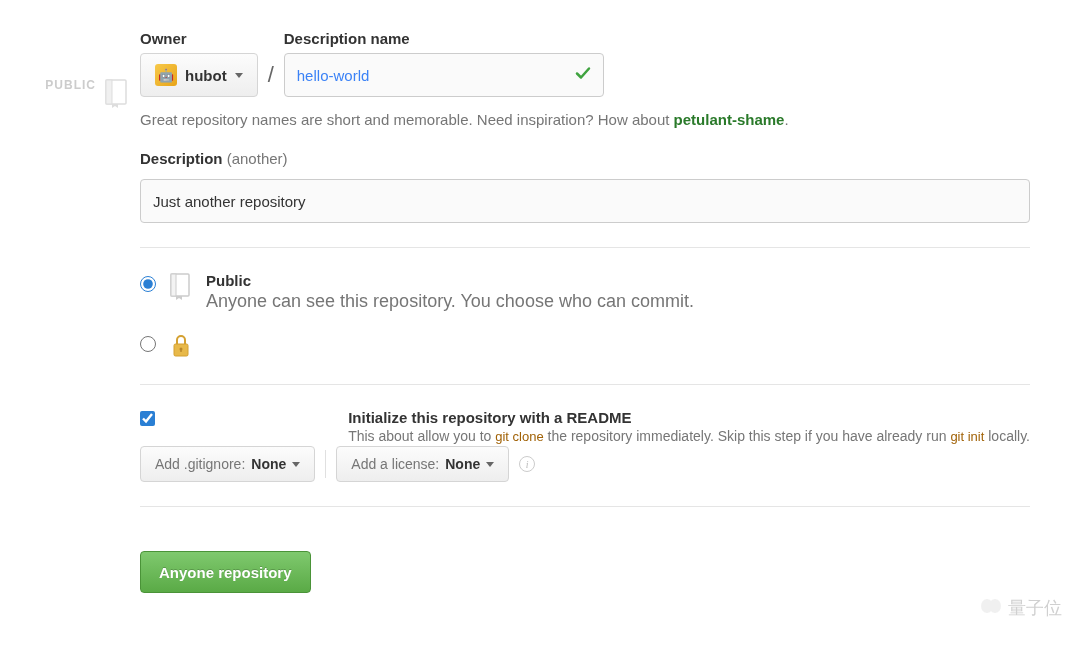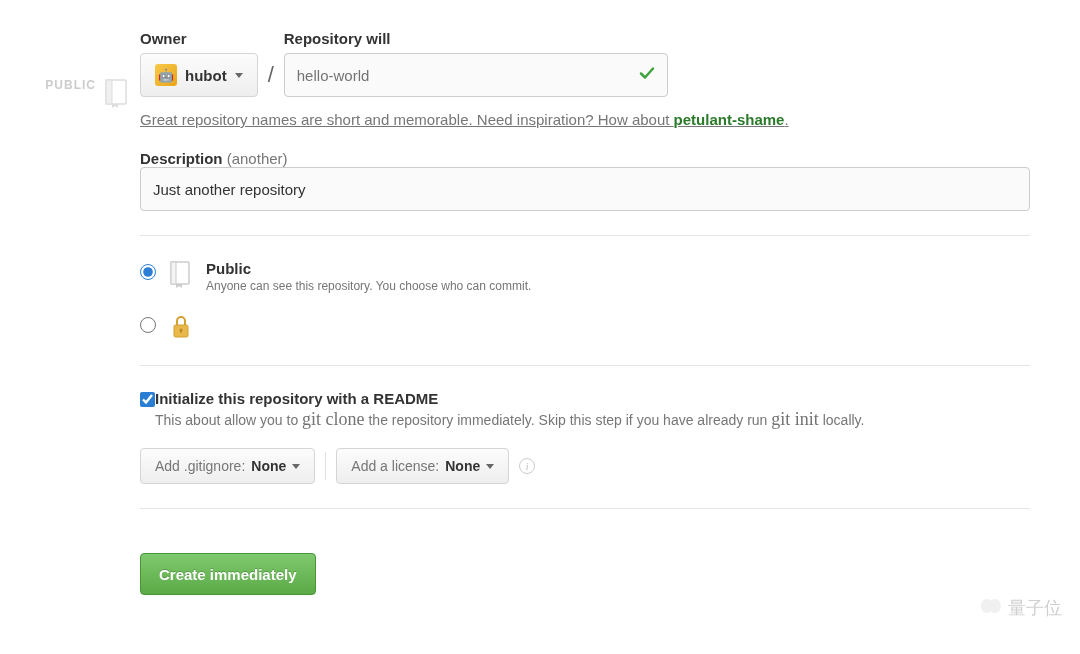--- a/index.html
+++ b/index.html
@@ -9,38 +9,38 @@
   .main-col { flex: 1; padding-left: 10px; padding-right: 30px; }
   .row1 { display: flex; align-items: flex-start; gap: 10px; }
   .field-group { display: flex; flex-direction: column; gap: 6px; }
   .label { font-weight: 600; font-size: 15px; color: #333; }
   .label .optional { font-weight: 400; color: #767676; }
   .owner-select { display: inline-flex; align-items: center; gap: 8px; height: 44px; padding: 0 14px; background: linear-gradient(#fcfcfc,#eee); border: 1px solid #d5d5d5; border-radius: 4px; cursor: pointer; font-size: 15px; font-weight: 600; color: #333; }
   .avatar { width: 22px; height: 22px; border-radius: 3px; background: linear-gradient(135deg,#f7c94a,#e8a418); display: inline-flex; align-items: center; justify-content: center; font-size: 13px; }
   .caret { width: 0; height: 0; border-left: 4px solid transparent; border-right: 4px solid transparent; border-top: 5px solid #666; }
   .slash { font-size: 22px; color: #666; align-self: center; margin-top: 22px; }
   .repo-name-input-wrap { position: relative; }
-  .repo-name-input { height: 44px; width: 384px; padding: 0 12px; font-size: 15px; border: 1px solid #ccc; border-radius: 4px; background: #fafafa; color: #737373; }
+  .repo-name-input { height: 44px; width: 320px; padding: 0 12px; font-size: 15px; border: 1px solid #ccc; border-radius: 4px; background: #fafafa; color: #3b82f6; }
   .check-icon { position: absolute; right: 12px; top: 50%; transform: translateY(-50%); }
-  .hint { margin-top: 14px; color: #767676; font-size: 15px; text-decoration: underline; }
+  .hint { margin-top: 14px; color: #767676; font-size: 15px; }
   .hint .suggestion { color: #2a7a2a; font-weight: 600; }
   .desc-block { margin-top: 22px; }
-  .desc-input { width: 100%; height: 44px; padding: 0 12px; font-size: 15px; border: 1px solid #ccc; border-radius: 4px; background: #fafafa; color: #333; margin-top: 0; }
+  .desc-input { width: 100%; height: 44px; padding: 0 12px; font-size: 15px; border: 1px solid #ccc; border-radius: 4px; background: #fafafa; color: #333; margin-top: 12px; }
   hr.divider { border: none; border-top: 1px solid #e5e5e5; margin: 24px 0; }
   .vis-option { display: flex; align-items: flex-start; gap: 12px; margin-bottom: 20px; }
   .vis-option input[type=radio] { margin-top: 4px; width: 16px; height: 16px; accent-color: #2a7fd4; }
   .vis-icon { width: 26px; height: 28px; display: flex; align-items: center; justify-content: center; }
   .vis-text { display: flex; flex-direction: column; gap: 2px; }
   .vis-title { font-weight: 600; font-size: 15px; color: #333; }
-  .vis-desc { color: #767676; font-size: 12px; }
-  .init-block { display: flex; align-items: flex-start; margin-bottom: 18px; }
+  .vis-desc { color: #767676; font-size: 18px; }
+  .init-block { display: flex; align-items: flex-start; margin-bottom: 2px; justify-content: space-between; }
   .init-block input[type=checkbox] { margin-top: 2px; width: 15px; height: 15px; accent-color: #2a7fd4; }
   .init-title { font-weight: 600; font-size: 15px; color: #333; }
   .init-desc { color: #767676; font-size: 14px; margin-top: 2px; }
-  code.inline { font-family: Liberation Serif, serif; font-size: 18px; color: #737373; background: transparent; }
+  code.inline { font-family: Liberation Sans, sans-serif; font-size: 13px; color: #a16207; background: transparent; }
   .dropdown-row { display: flex; align-items: center; gap: 10px; margin-left: 0; }
   .dd-btn { display: inline-flex; align-items: center; gap: 6px; height: 36px; padding: 0 14px; background: linear-gradient(#fcfcfc,#eee); border: 1px solid #d5d5d5; border-radius: 4px; cursor: pointer; font-size: 14px; color: #767676; }
   .dd-btn .val { color: #333; font-weight: 700; }
   .vdiv { width: 1px; height: 28px; background: #e0e0e0; }
   .info-icon { width: 16px; height: 16px; border: 1px solid #ccc; border-radius: 50%; display: inline-flex; align-items: center; justify-content: center; font-size: 10px; color: #bbb; font-style: italic; font-family: Georgia, serif; }
   .create-btn { margin-top: 20px; height: 42px; padding: 0 18px; background: linear-gradient(#7fc96e,#5aaa46); border: 1px solid #4a9338; border-radius: 4px; color: #fff; font-weight: 600; font-size: 15px; cursor: pointer; text-shadow: 0 -1px 0 rgba(0,0,0,0.2); }
   .watermark { position: absolute; right: 18px; bottom: 34px; display: flex; align-items: flex-start; gap: 6px; color: #d0d0d0; font-size: 18px; font-weight: 500; }
   .watermark svg { opacity: 0.3; }
 </style>
 </head>
@@ -64,21 +64,21 @@
       <div class="field-group">
         <span class="label">Owner</span>
         <button class="owner-select">
           <span class="avatar">🤖</span>
           <span>hubot</span>
           <span class="caret"></span>
         </button>
       </div>
       <span class="slash">/</span>
       <div class="field-group">
-        <span class="label">Repository will</span>
+        <span class="label">Description name</span>
         <div class="repo-name-input-wrap">
           <input class="repo-name-input" type="text" value="hello-world" style="">
           <span class="check-icon">
             <svg width="18" height="18" viewBox="0 0 18 18">
                 <path d="M3 9 L7 13 L15 4" stroke="#3fa33f" stroke-width="2.5" fill="none" stroke-linecap="round" stroke-linejoin="round"></path>
               </svg>
           </span>
         </div>
       </div>
     </div>
@@ -147,21 +147,21 @@
       <button class="dd-btn">
         <span>Add a license: </span>
           <span class="val">None</span>
         <span class="caret"></span>
       </button>
       <span class="info-icon">i</span>
     </div>
 
     <hr class="divider">
 
-    <button class="create-btn">Create immediately</button>
+    <button class="create-btn">Anyone repository</button>
 
   </div>
 </div>
 
 <div class="watermark">
   <svg width="22" height="20" viewBox="0 0 22 20">
       <ellipse cx="7" cy="10" rx="6" ry="7" fill="#d0d0d0"></ellipse>
       <ellipse cx="15" cy="10" rx="6" ry="7" fill="#d0d0d0"></ellipse>
     </svg>
   <span>量子位</span>

